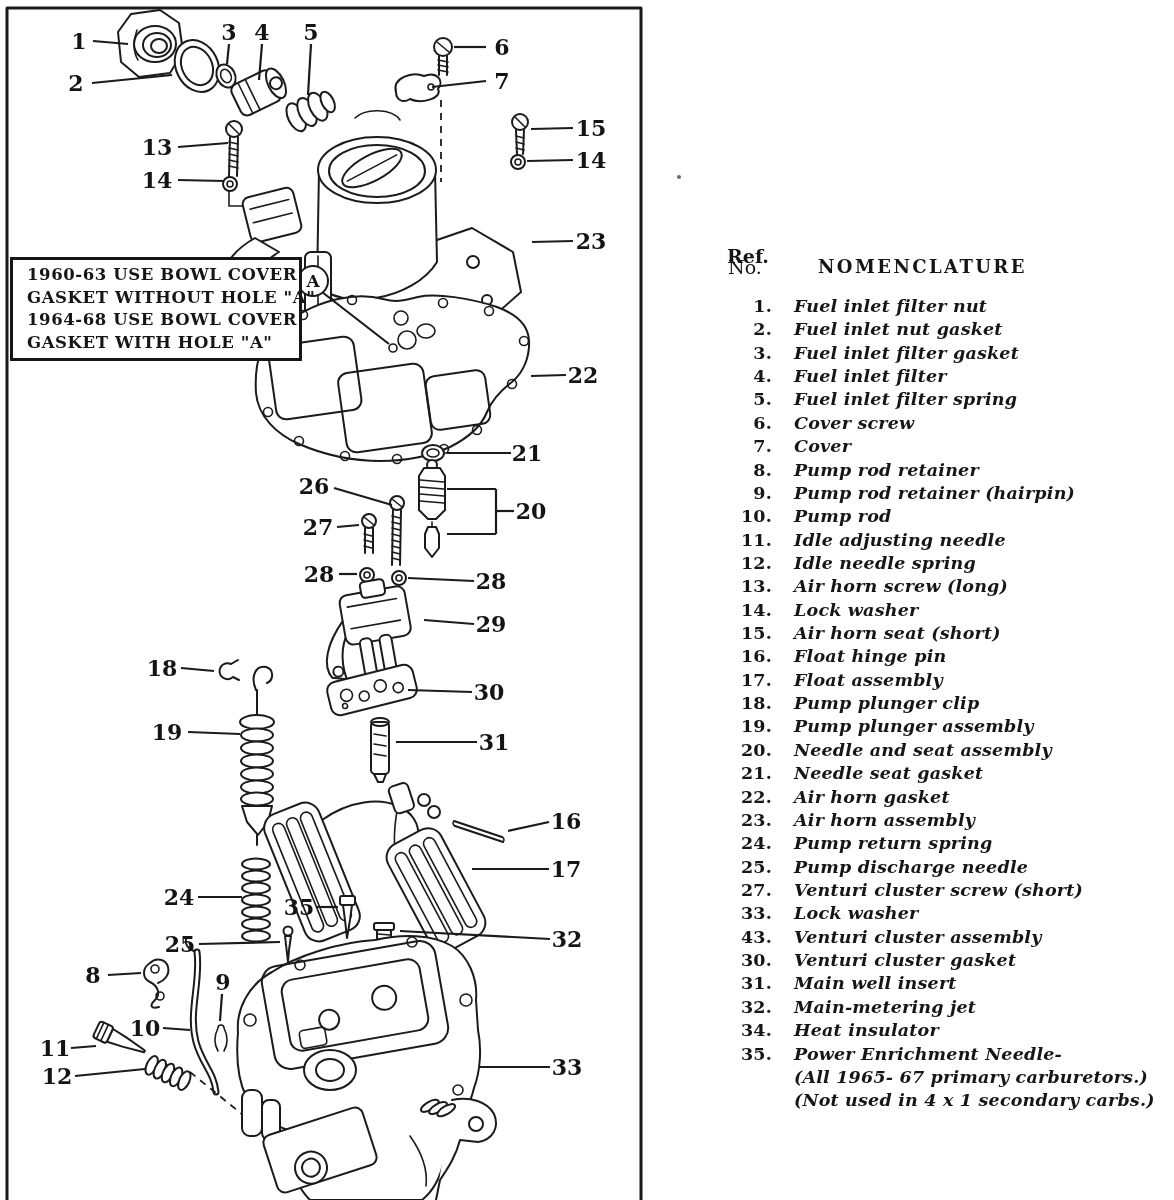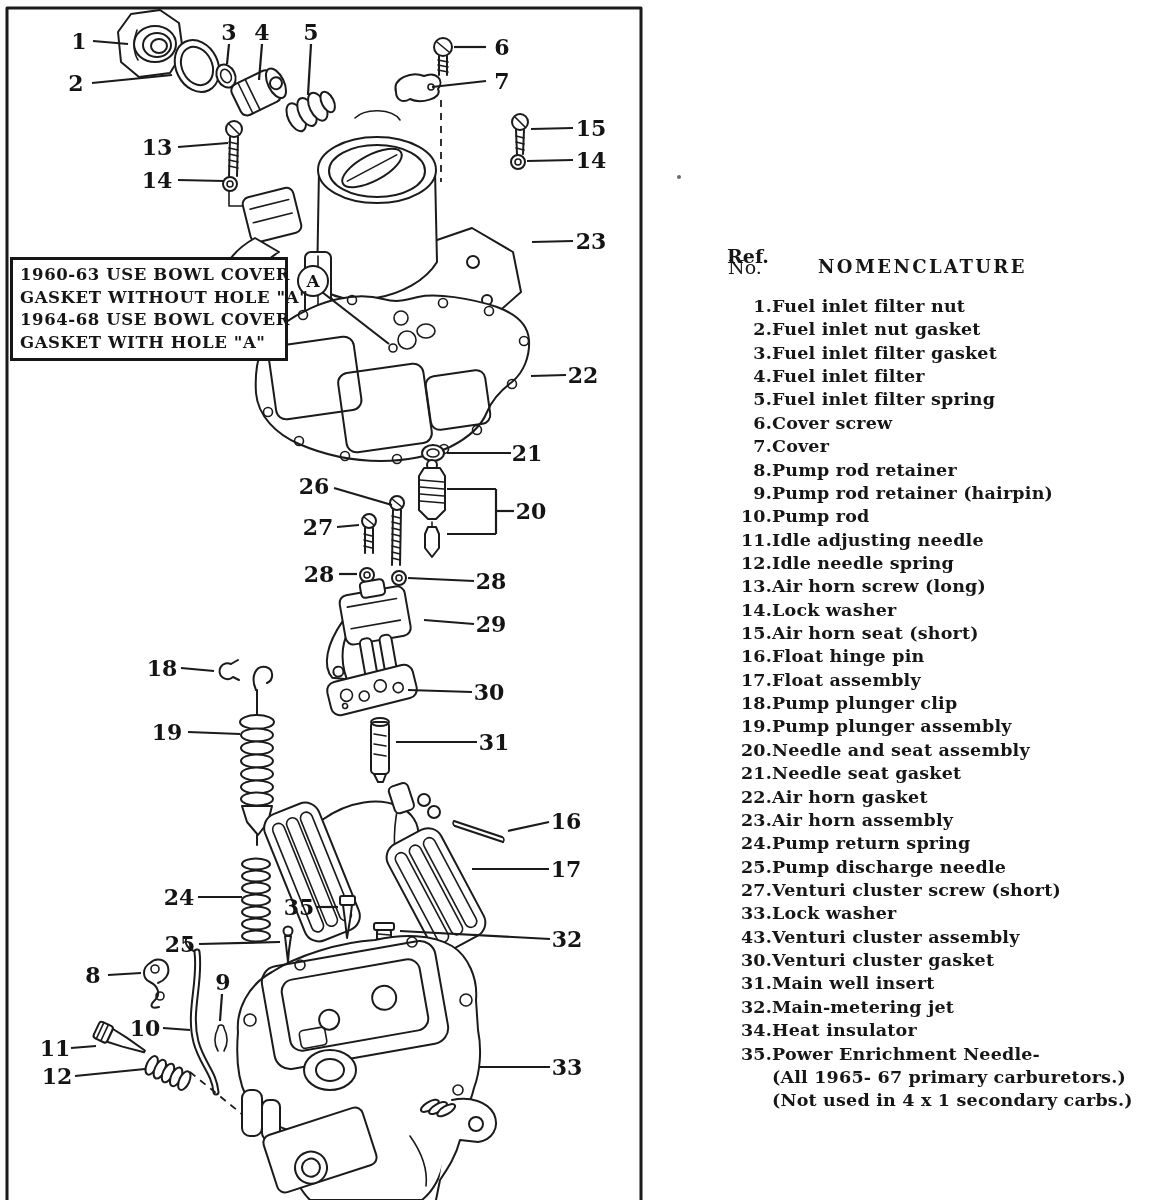--- a/index.html
+++ b/index.html
@@ -10,29 +10,29 @@
   #diagram .fw{fill:#ffffff;}
   #diagram .thin{stroke-width:1.6;}
   #diagram .thick{stroke-width:3;}
   #diagram .dash{stroke:#1b1b1b;stroke-width:1.8;fill:none;stroke-dasharray:7 6;}
   #diagram .leader{stroke:#1b1b1b;stroke-width:2.2;fill:none;}
   #diagram text.callout{font-family:"DejaVu Serif","Liberation Serif",serif;font-weight:bold;
         font-size:22px;fill:#141414;text-anchor:middle;}
   #diagram text.marker{font-family:"DejaVu Serif","Liberation Serif",serif;font-weight:bold;
         font-size:17px;fill:#141414;text-anchor:middle;}
   #note-box{position:absolute;left:10px;top:257px;width:258px;border:3px solid #161616;
-        padding:4px 7px;background:#fff;font-weight:bold;font-size:16.5px;line-height:22.6px;
+        padding:4px 14px;background:#fff;font-weight:bold;font-size:16.5px;line-height:22.6px;
         letter-spacing:0.6px;white-space:nowrap;}
   #list-header-ref{position:absolute;left:727px;top:245px;font-weight:bold;font-size:19px;}
   #list-header-no{position:absolute;left:728px;top:256px;font-weight:normal;font-size:19px;}
   #list-header-nom{position:absolute;left:818px;top:256px;font-weight:bold;font-size:18px;letter-spacing:2.4px;}
   #rows{position:absolute;left:700px;top:295px;width:470px;}
   .row{display:flex;height:23.36px;line-height:23.36px;font-weight:bold;font-size:17.5px;letter-spacing:0.2px;}
   .row .no{width:72px;text-align:right;flex:none;}
-  .row .nm{white-space:nowrap;}
+  .row .nm{margin-left:22px;white-space:nowrap;font-style:italic;}
   #artifact-dot{position:absolute;left:677px;top:175px;width:4px;height:4px;border-radius:50%;background:#6b6b6b;}
 </style>
 </head>
 <body>
 
 <div id="page">
 
   <svg id="diagram" width="1174" height="1200" viewBox="0 0 1174 1200">
 
     <path class="ln thick" d="M7,1200 L7,8 L641,8 L641,1200"></path>

